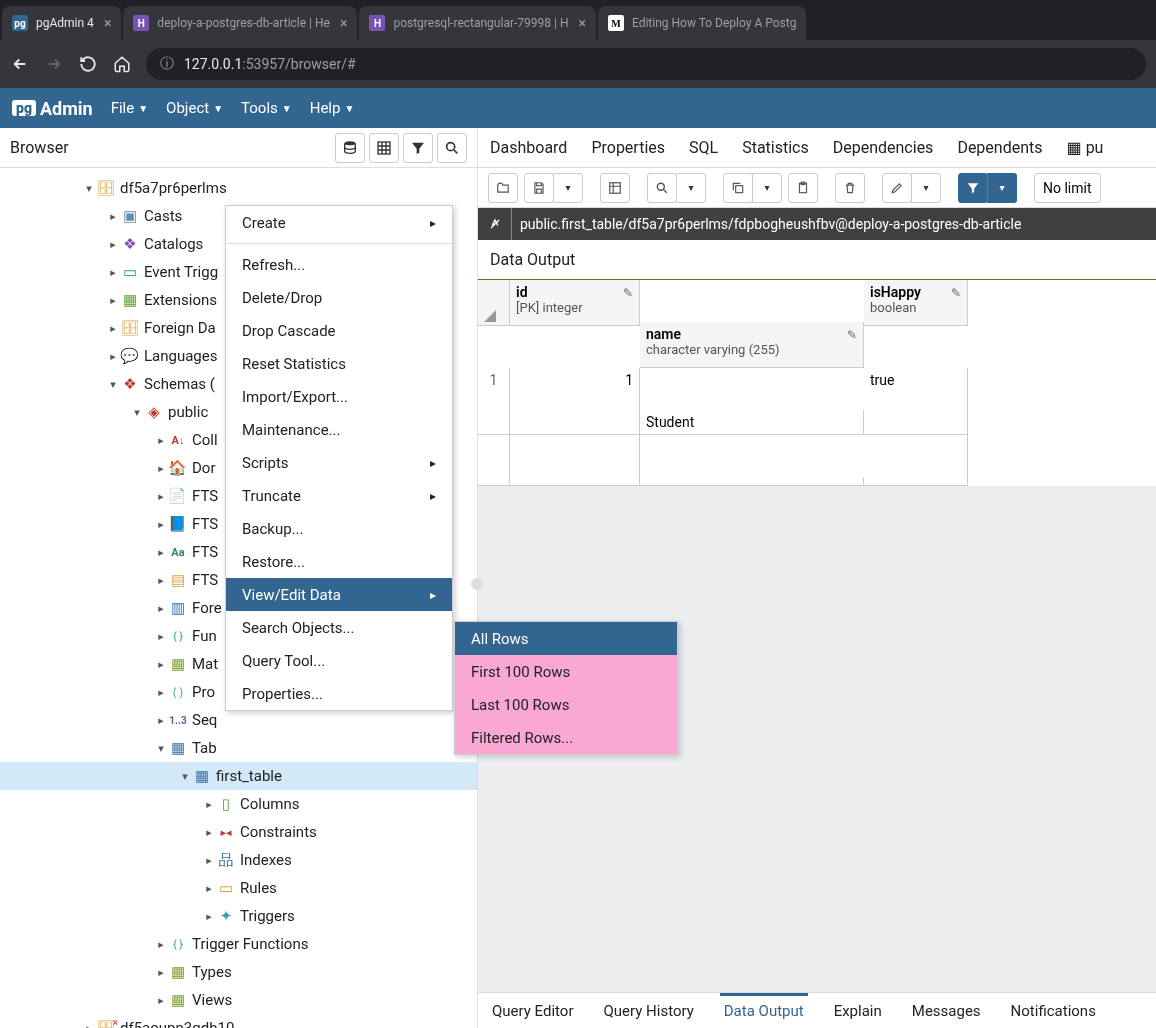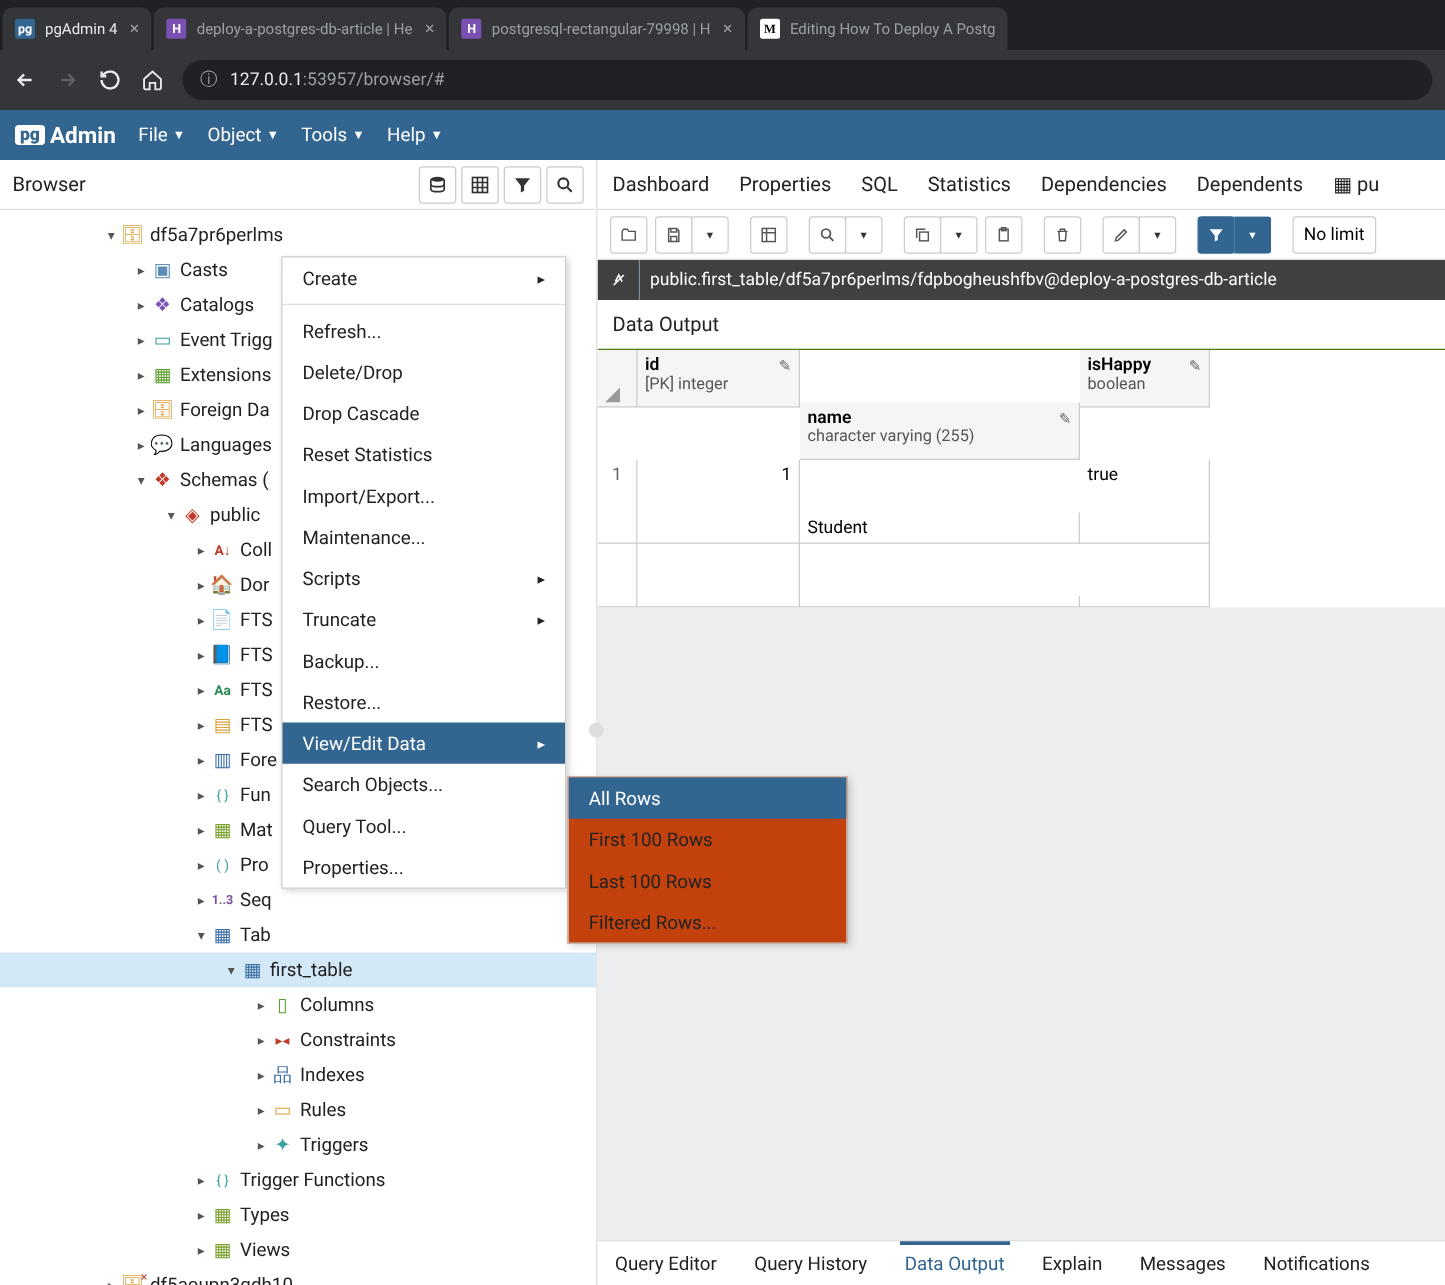--- a/index.html
+++ b/index.html
@@ -68,21 +68,21 @@
 .grid-row .gc-id { text-align: right; }
 
 .bottom-tabs { height: 36px; border-top: 1px solid #ddd; display: flex; align-items: center; padding: 0 10px; gap: 22px; font-size: 15px; color: #222; }
 .bottom-tabs .bt { cursor: pointer; padding: 6px 4px; }
 .bottom-tabs .bt.active { color: #326690; border-top: 3px solid #326690; margin-top: -3px; }
 
 .context-menu { position: absolute; top: 205px; left: 225px; width: 228px; background: #fff; border: 1px solid #ccc; box-shadow: 2px 2px 6px rgba(0,0,0,0.2); z-index: 100; }
 .cm-item { height: 33px; display: flex; align-items: center; padding: 0 16px; font-size: 15px; cursor: pointer; justify-content: space-between; color: #222; }
 .cm-item:hover, .cm-item.hover { background: #326690; color: #fff; }
 .cm-sep { height: 1px; background: #ddd; margin: 4px 0; }
-.cm-sub { position: absolute; width: 224px; background: #c2410c; border: 1px solid #ccc; box-shadow: 2px 2px 6px rgba(0,0,0,0.2); }
+.cm-sub { position: absolute; width: 224px; background: #f9a8d4; border: 1px solid #ccc; box-shadow: 2px 2px 6px rgba(0,0,0,0.2); }
 .submenu-arrow { font-size: 12px; }
 
 .splitter-handle { position: absolute; right: -6px; top: 50%; width: 12px; height: 12px; background: #ddd; border-radius: 6px; }
 
 svg { display: block; }
 </style>
 </head>
 <body>
 
 <div class="chrome-top">

